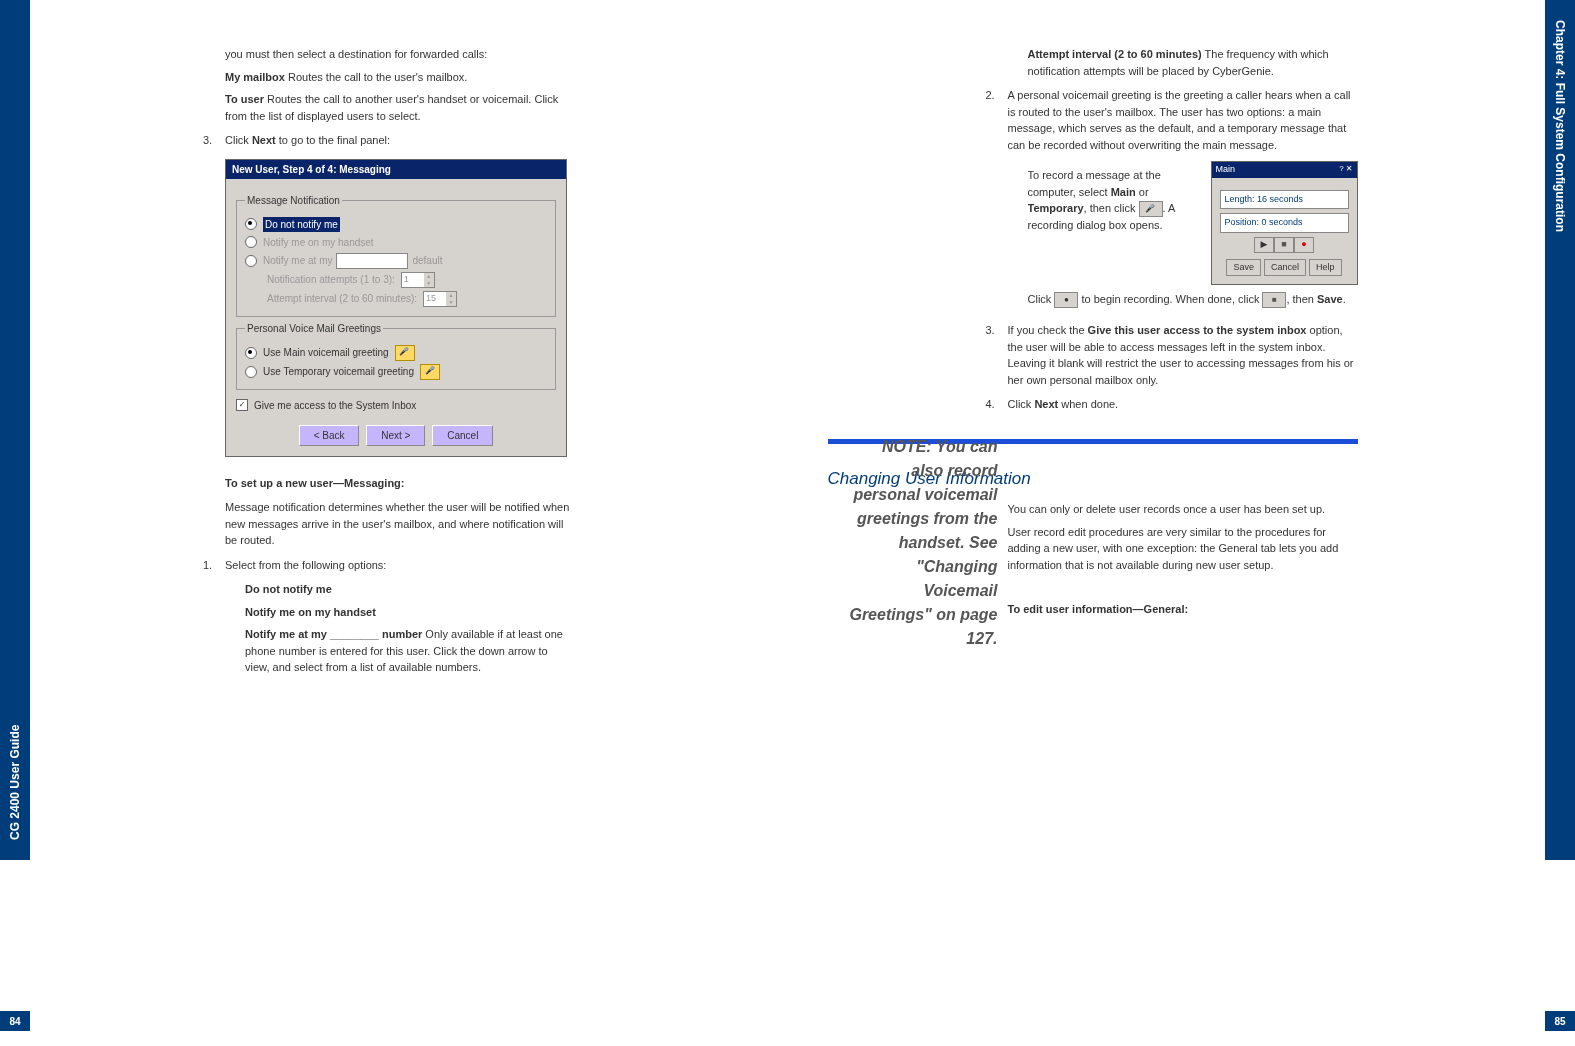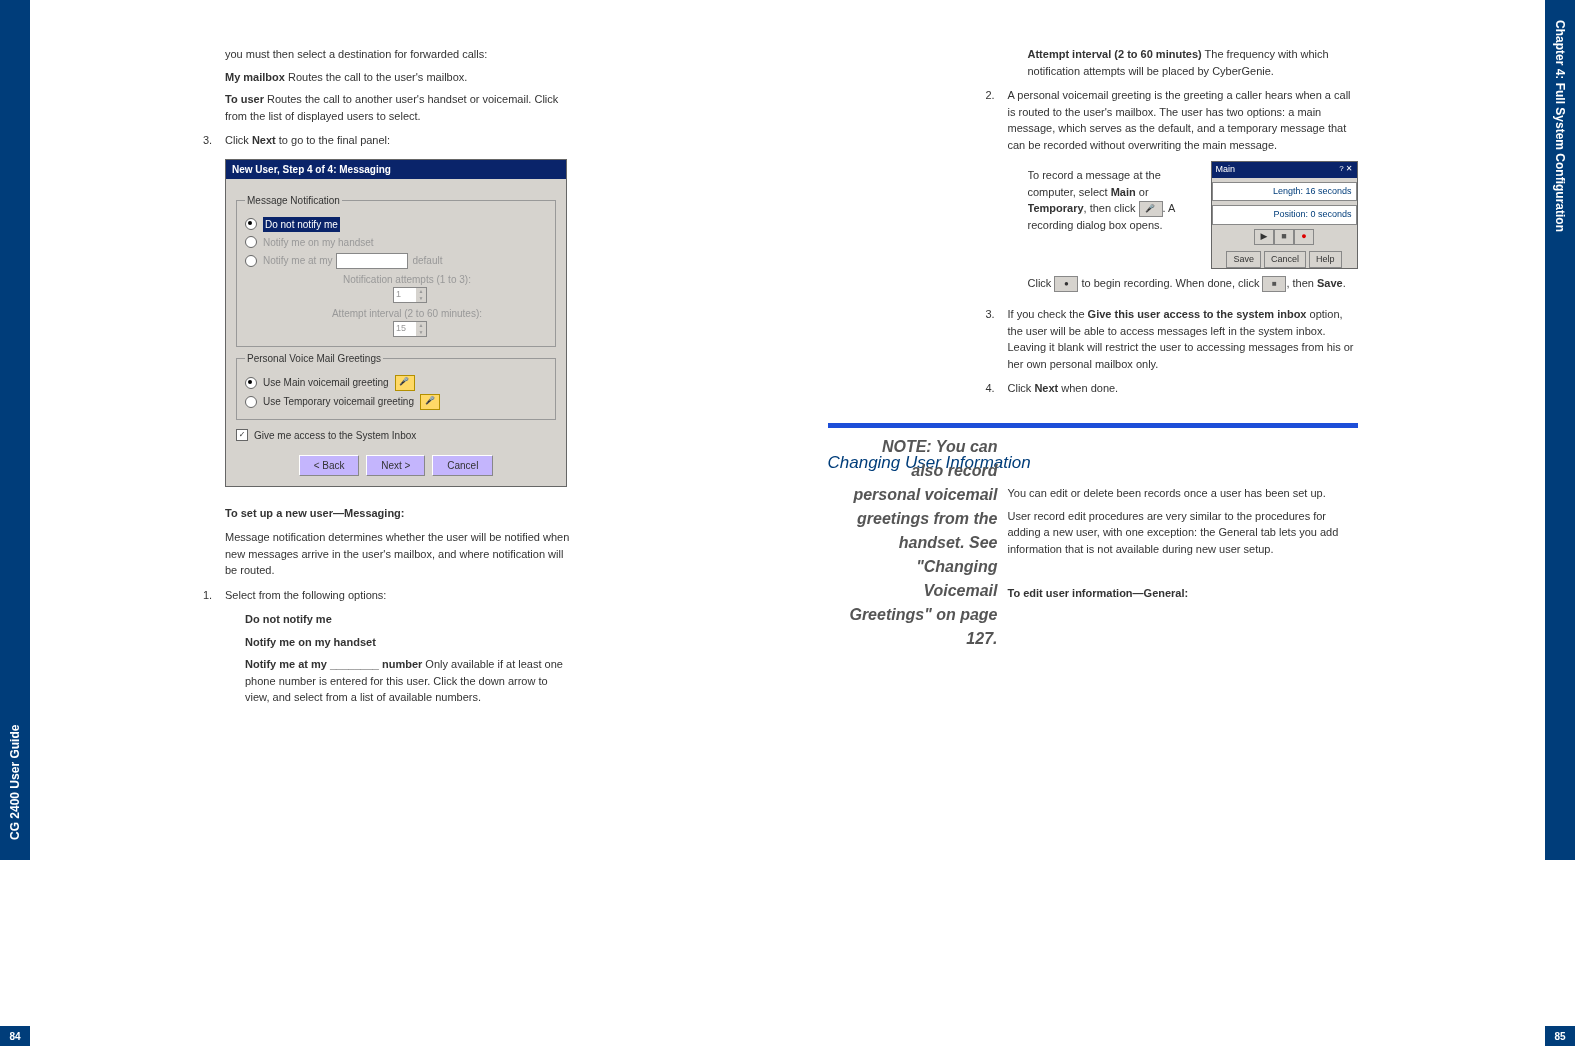--- a/index.html
+++ b/index.html
@@ -50,21 +50,21 @@
 }
 .side-tab.left { left: 0; }
 .side-tab.right { 
   right: 0; 
   transform: none;
   writing-mode: vertical-rl;
   justify-content: flex-start;
 }
 .page-num {
   position: absolute;
-  bottom: 0;
+  bottom: 15px;
   width: 30px;
   height: 20px;
   background: #003d7a;
   color: #fff;
   font-size: 10px;
   font-weight: bold;
   display: flex;
   align-items: center;
   justify-content: center;
 }
@@ -131,21 +131,21 @@
 legend { font-size: 10px; color: #333; }
 .radio-line { margin: 3px 0; display: flex; align-items: center; }
 .radio-line .rb {
   width: 10px; height: 10px; border: 1px solid #666; border-radius: 50%;
   display: inline-block; margin-right: 6px; background: #fff; position: relative;
 }
 .radio-line .rb.sel::after {
   content:""; position:absolute; top:2px; left:2px; width:4px; height:4px; background:#000; border-radius:50%;
 }
 .disabled { color: #999; }
-.indent-sub { margin:3px 0 3px 22px; display:flex; align-items:center;flex-direction:column; }
+.indent-sub { margin:3px 0 3px 22px; display:flex; align-items:center; }
 .spin {
   display:inline-flex; background:#fff; border:1px solid #888; width:32px; height:14px; margin-left:6px;
 }
 .spin .val { flex:1; font-size:9px; padding:0 2px; }
 .spin .arrs { width:10px; background:#d6d3ce; display:flex; flex-direction:column; }
 .spin .arrs span { flex:1; font-size:5px; text-align:center; }
 .check-line { display:flex; align-items:center; margin:8px 0 2px 0; }
 .check-line .cb {
   width:10px; height:10px; border:1px solid #666; background:#fff; margin-right:6px; display:inline-flex; align-items:center; justify-content:center; font-size:8px;
 }
@@ -155,21 +155,21 @@
 .rec-dialog {
   float:right;
   width:145px;
   background:#d6d3ce;
   border:1px solid #666;
   margin-left:10px;
   font-size:9px;
 }
 .rec-title { background:#0a246a; color:#fff; padding:1px 4px; display:flex; justify-content:space-between; }
 .rec-title .wicons { font-size:8px; }
-.rec-body { text-align:right; }
+.rec-body { padding:8px; text-align:left; }
 .rec-field { background:#fff; border:1px solid #888; padding:2px 4px; margin:4px 0; font-size:9px; color:#003d7a; }
 .rec-ctrls { display:flex; justify-content:center; gap:0; margin:4px 0; }
 .rec-ctrls .cbtn { border:1px solid #888; background:#d6d3ce; width:18px; height:14px; display:flex; align-items:center; justify-content:center; font-size:9px; }
 .rec-btns { display:flex; justify-content:center; gap:3px; margin-top:6px; }
 .rec-btns .sbtn { border:1px solid #888; background:#d6d3ce; padding:1px 6px; font-size:9px; }
 .inline-icon {
   display:inline-flex; align-items:center; justify-content:center;
   width:22px; height:14px; background:#d6d3ce; border:1px solid #888; vertical-align:middle; font-size:8px;
 }
 .note-col {
@@ -336,20 +336,20 @@
         <span class="list-num">3.</span>
         <span>If you check the </span><b>Give this user access to the system inbox</b><span> option, the user will be able to access messages left in the system inbox. Leaving it blank will restrict the user to accessing messages from his or her own personal mailbox only.</span>
       </div>
 
       <div class="list-item">
         <span class="list-num">4.</span>
         <span>Click </span><b>Next</b><span> when done.</span>
       </div>
 
       <div class="section-title">Changing User Information</div>
-      <div class="para">You can edit or delete been records once a user has been set up.</div>
+      <div class="para">You can only or delete user records once a user has been set up.</div>
       <div class="para">User record edit procedures are very similar to the procedures for adding a new user, with one exception: the General tab lets you add information that is not available during new user setup.</div>
 
       <h4 style="margin-top:28px">To edit user information—General:</h4>
     </div>
   </div>
 
 </div>
 
 </body></html>

